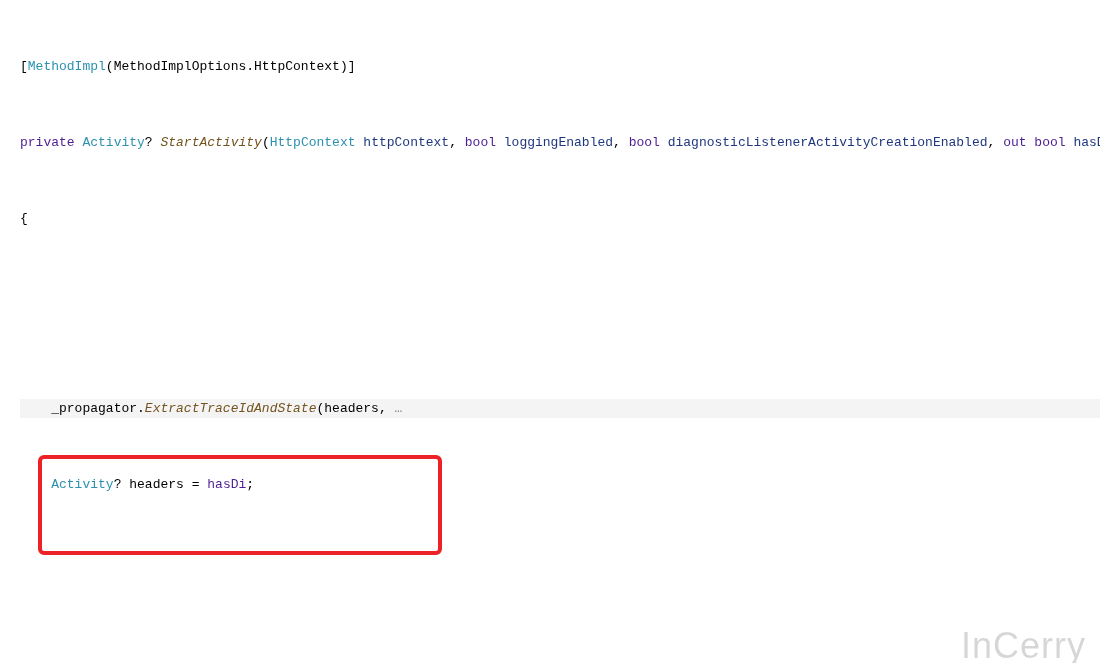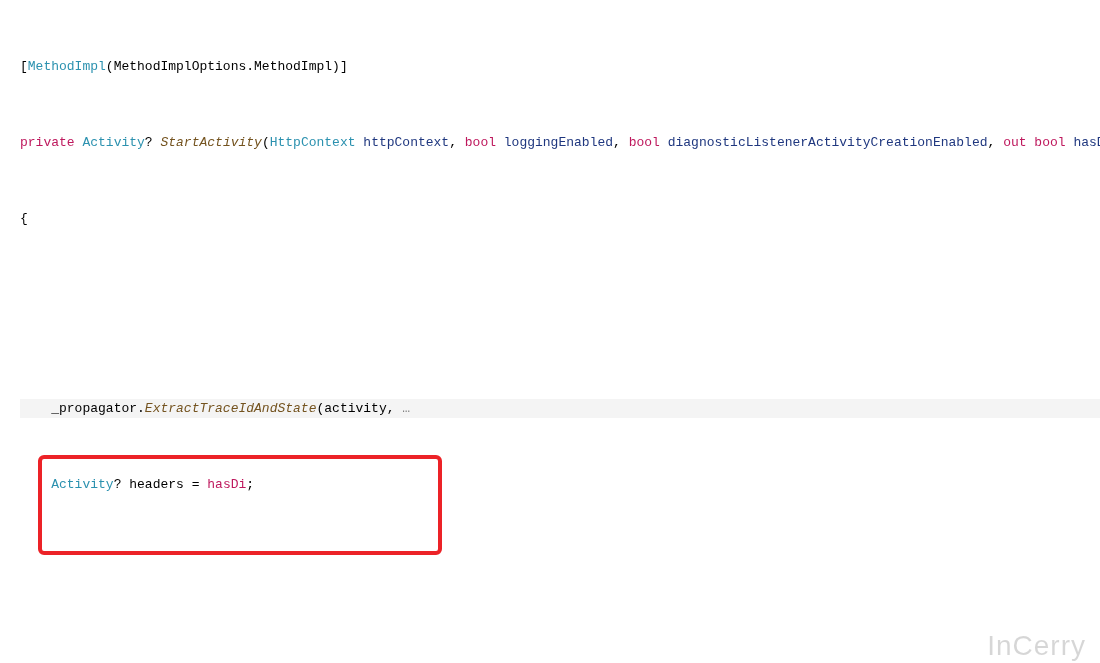--- a/index.html
+++ b/index.html
@@ -14,63 +14,63 @@
     overflow: hidden;
   }
   .editor {
     position: relative;
     padding-left: 20px;
     padding-top: 0px;
     white-space: pre;
   }
   .line { height: 19px; }
   .shade .txt { display:inline-block; width: 1080px; background: #f4f4f4; }
-  .t-kw      { color: #be185d; }
+  .t-kw      { color: #4c1d95; }
   .t-type    { color: #2b91af; }
   .t-method  { color: #74531f; font-style: italic; }
   .t-param   { color: #1f377f; }
   .redbox {
     position: absolute;
     border: 4px solid #ec2227;
     border-radius: 6px;
     left: 38px;
     top: 455px;
     width: 404px;
     height: 100px;
     pointer-events: none;
   }
   .watermark {
     position: absolute;
     right: 14px;
     bottom: 8px;
     font-family: Arial, sans-serif;
-    font-size: 28px;
+    font-size: 36px;
     color: rgba(0,0,0,0.16);
     letter-spacing: 1px;
     pointer-events:none;
     margin-left:32px;
   }
   .ellips { color:#808080; }
 </style>
 </head>
 <body>
 
 <div class="editor">
   
-  <div class="line"><span>[</span><span class="t-type">MethodImpl</span><span>(</span><span>MethodImplOptions.MethodImpl</span><span>)</span><span>]</span></div>
+  <div class="line"><span>[</span><span class="t-type">MethodImpl</span><span>(</span><span>MethodImplOptions.HttpContext</span><span>)</span><span>]</span></div>
   
   <div class="line"><span class="t-kw">private</span> <span class="t-type">Activity</span><span>?</span> <span class="t-method">StartActivity</span>(<span class="t-type">HttpContext</span> <span class="t-param">httpContext</span>, <span class="t-kw">bool</span> <span class="t-param">loggingEnabled</span>, <span class="t-kw">bool</span> <span class="t-param">diagnosticListenerActivityCreationEnabled</span>, <span class="t-kw">out</span> <span class="t-kw">bool</span> <span class="t-param">hasDi</span></div>
   
   <div class="line"><span>{</span></div>
   
   
   <div class="line"></div>
   
   
-  <div class="line shade"><span class="txt">    <span>_propagator.</span><span class="t-method">ExtractTraceIdAndState</span><span>(activity,</span><span class="ellips"> …</span></span></div>
+  <div class="line shade"><span class="txt">    <span>_propagator.</span><span class="t-method">ExtractTraceIdAndState</span><span>(headers,</span><span class="ellips"> …</span></span></div>
   
   <div class="line">    <span class="t-type">Activity</span><span>?</span><span> headers = </span><span class="t-kw">hasDi</span><span>;</span></div>
   
   
   
   
   
   
   
   

